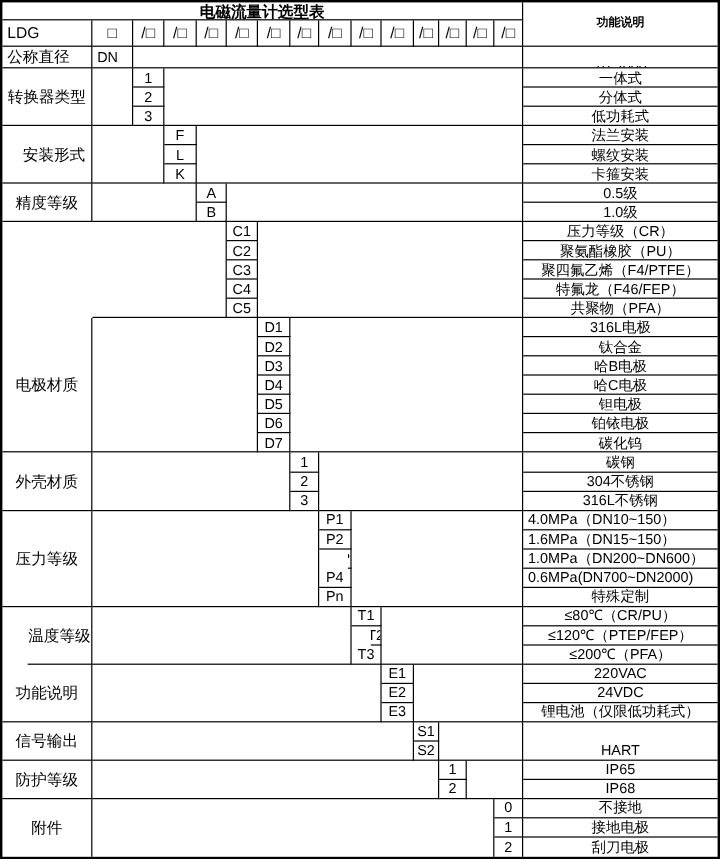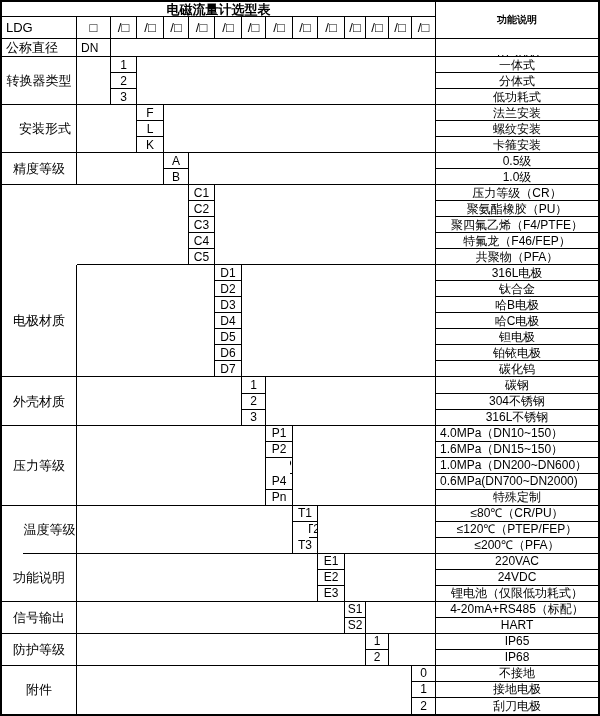--- a/index.html
+++ b/index.html
@@ -148,21 +148,20 @@
     <div class="cell" style="grid-area: 35 / 11 / 36 / 12;">E1</div>
     <div class="cell last" style="grid-area: 35 / 16 / 36 / 17;">220VAC</div>
     <div class="cell" style="grid-area: 36 / 11 / 37 / 12;">E2</div>
     <div class="cell last" style="grid-area: 36 / 16 / 37 / 17;">24VDC</div>
     <div class="cell" style="grid-area: 37 / 11 / 38 / 12;">E3</div>
     <div class="cell last" style="grid-area: 37 / 16 / 38 / 17;">锂电池（仅限低功耗式）</div>
     <div class="cell label" style="grid-area: 38 / 1 / 40 / 2;">信号输出</div>
     <div class="cell" style="grid-area: 38 / 2 / 40 / 12;"></div>
     <div class="cell" style="grid-area: 38 / 13 / 40 / 16;"></div>
     <div class="cell" style="grid-area: 38 / 12 / 39 / 13;">S1</div>
-    <div class="cell last" style="grid-area: 38 / 16 / 39 / 17;">4-20mA+RS485（标配）</div>
     <div class="cell" style="grid-area: 39 / 12 / 40 / 13;">S2</div>
     <div class="cell last" style="grid-area: 39 / 16 / 40 / 17;">HART</div>
     <div class="cell label" style="grid-area: 40 / 1 / 42 / 2;">防护等级</div>
     <div class="cell" style="grid-area: 40 / 2 / 42 / 13;"></div>
     <div class="cell" style="grid-area: 40 / 14 / 42 / 16;"></div>
     <div class="cell" style="grid-area: 40 / 13 / 41 / 14;">1</div>
     <div class="cell last" style="grid-area: 40 / 16 / 41 / 17;">IP65</div>
     <div class="cell" style="grid-area: 41 / 13 / 42 / 14;">2</div>
     <div class="cell last" style="grid-area: 41 / 16 / 42 / 17;">IP68</div>
     <div class="cell label bottom" style="grid-area: 42 / 1 / 45 / 2;">附件</div>

